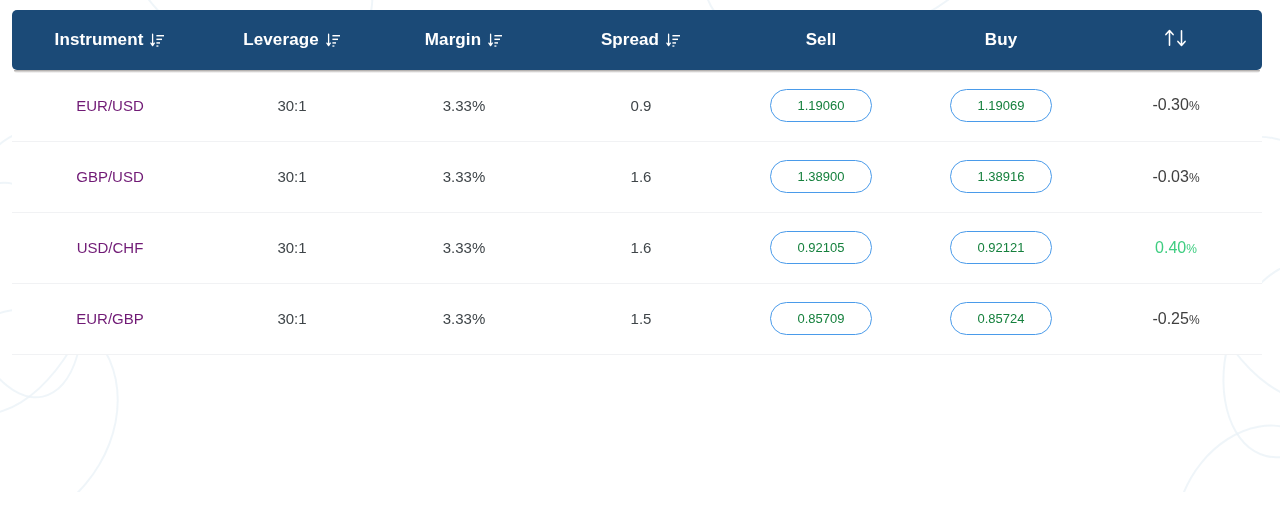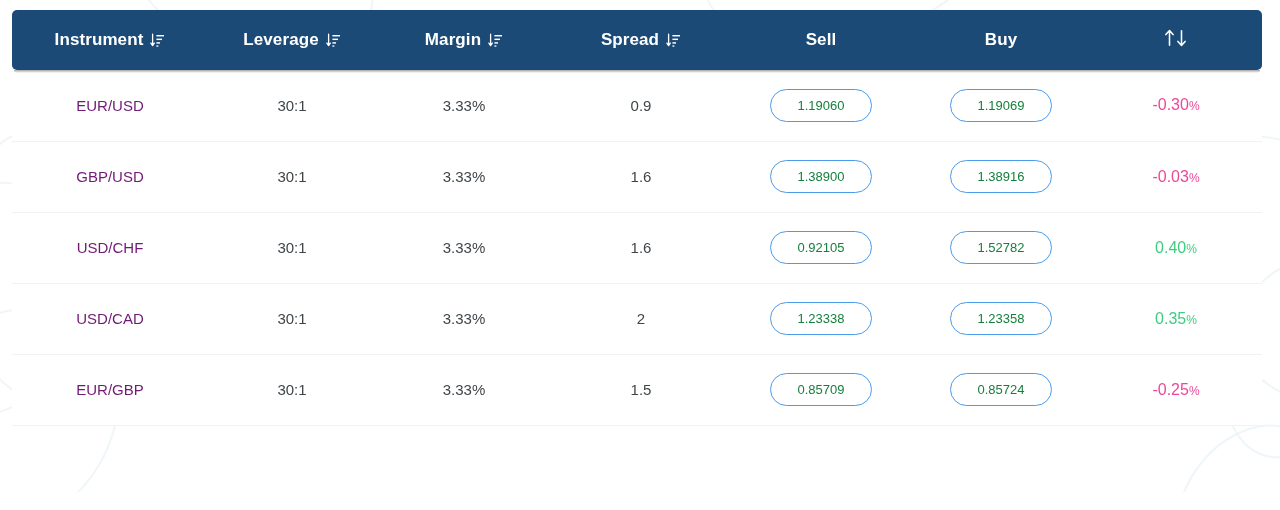--- a/index.html
+++ b/index.html
@@ -128,21 +128,21 @@
     font-size: 13px;
     line-height: 1;
     cursor: pointer;
     text-align: center;
   }
 
   
   .change { font-size: 16px; white-space: nowrap; }
   .change .pct { font-size: 12px; }
   .change.up   { color: #3ecd80; }
-  .change.down { color: #ec4899; text-align: right; }
+  .change.down { color: #404040; text-align: right; }
 
   
   .partial-row {
     position: absolute;
     left: 12px;
     top: 496px;
     width: 1250px;
     height: 14px;
     background: #ffffff;
     border-top: 1px solid #f1f2f4;
@@ -315,44 +315,27 @@
           <td>
             <a class="instrument-link" href="#">USD/CHF</a>
           </td>
           <td>30:1</td>
           <td>3.33%</td>
           <td>1.6</td>
           <td>
             <span class="price-pill">0.92105</span>
           </td>
           <td>
-            <span class="price-pill">1.52782</span>
+            <span class="price-pill">0.92121</span>
           </td>
           <td>
             <span class="change up"><span>0.40</span><span class="pct">%</span></span>
           </td>
         </tr>
 
-        <tr>
-          <td>
-            <a class="instrument-link" href="#">USD/CAD</a>
-          </td>
-          <td>30:1</td>
-          <td>3.33%</td>
-          <td>2</td>
-          <td>
-            <span class="price-pill">1.23338</span>
-          </td>
-          <td>
-            <span class="price-pill">1.23358</span>
-          </td>
-          <td>
-            <span class="change up"><span>0.35</span><span class="pct">%</span></span>
-          </td>
-        </tr>
 
         <tr>
           <td>
             <a class="instrument-link" href="#">EUR/GBP</a>
           </td>
           <td>30:1</td>
           <td>3.33%</td>
           <td>1.5</td>
           <td>
             <span class="price-pill">0.85709</span>

